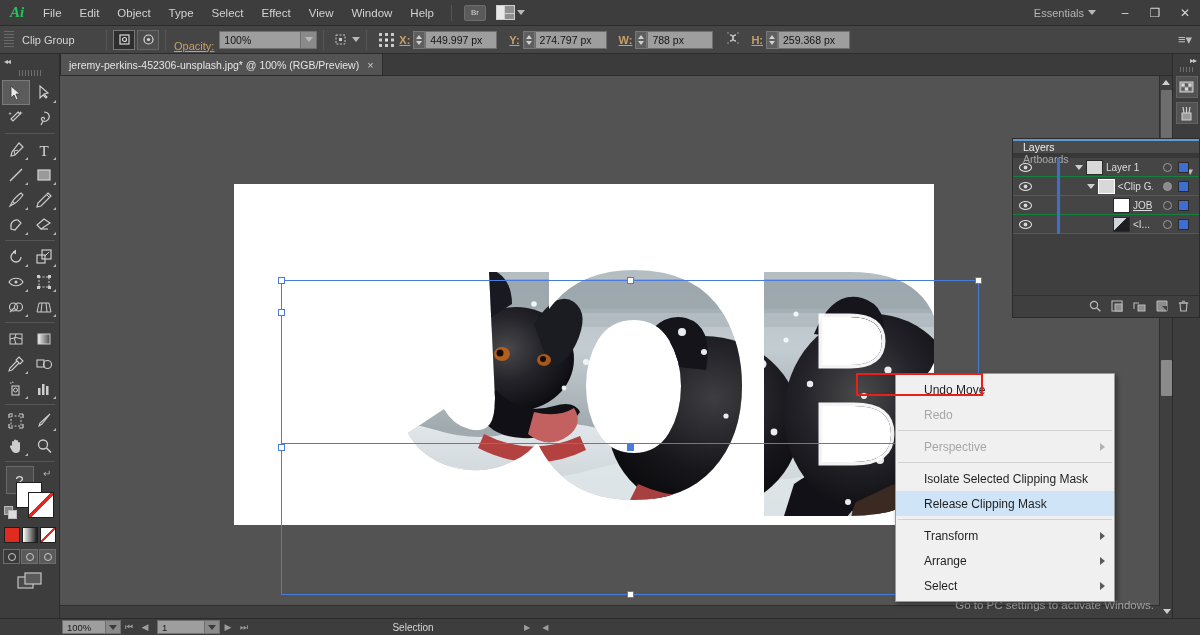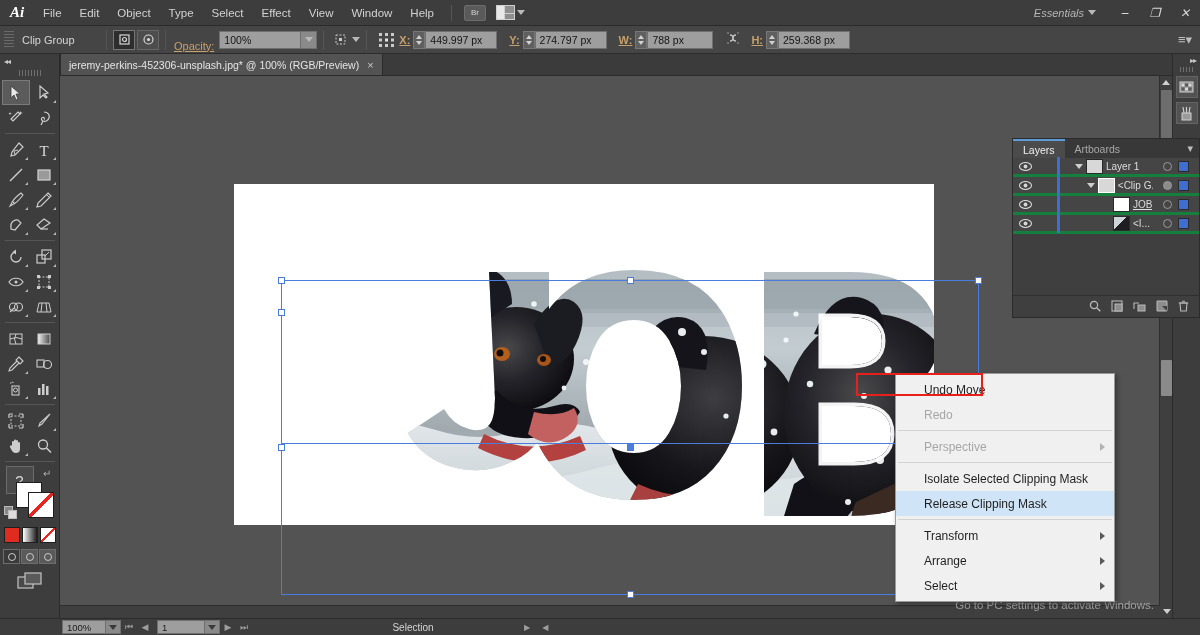--- a/index.html
+++ b/index.html
@@ -14,21 +14,21 @@
 
   
   #menubar {
     position: absolute; left: 0; top: 0; width: 1200px; height: 26px;
     background: #3d3d3d;
     display: flex; align-items: center;
     border-bottom: 1px solid #2b2b2b;
   }
   #ai-logo {
     width: 34px; height: 18px; display: flex; align-items: center; justify-content: center;
-    color: #ffffff; font-weight: bold; font-size: 15px; font-style: italic;
+    color: #22c55e; font-weight: bold; font-size: 15px; font-style: italic;
     font-family: "Liberation Serif", serif;
   }
   .menu-item {
     color: #d2d2d2; font-size: 11.5px; padding: 0 9px; height: 26px;
     display: flex; align-items: center; cursor: default;
   }
   #menu-sep { width: 1px; height: 16px; background: #555; margin: 0 8px; }
   .mb-icon-btn {
     width: 22px; height: 16px; background: #5a5a5a; border: 1px solid #6d6d6d;
     border-radius: 2px; margin-left: 4px;
@@ -46,21 +46,21 @@
   }
   #arrange-glyph:after {
     content: ""; position: absolute; right: 0; top: 50%; width: 10px; height: 1.5px;
     background: #cfcfcf;
   }
   .caret-dn {
     width: 0; height: 0; border-left: 4px solid transparent; border-right: 4px solid transparent;
     border-top: 5px solid #b9b9b9;
   }
   #menubar-right {
-    margin-left: auto; display: flex; align-items: center; height: 26px; font-style: italic;
+    margin-left: auto; display: flex; align-items: center; height: 26px;
   }
   #essentials-label { color: #b6b6b6; font-size: 11px; margin-right: 4px; }
   .wbtn {
     width: 30px; height: 20px; display: flex; align-items: center; justify-content: center;
     color: #d8d8d8; font-size: 12px;
   }
 
   
   #controlbar {
     position: absolute; left: 0; top: 26px; width: 1200px; height: 28px;
@@ -225,25 +225,25 @@
   #rr-collapse { color: #c9c9c9; font-size: 8px; text-align: right; padding: 2px 4px 0 0; letter-spacing:-1px;}
   #rr-grip { width: 14px; height: 5px; margin: 2px auto;
     background: repeating-linear-gradient(to right, #6f6f6f 0 1px, transparent 1px 3px); }
   .rr-btn { width: 22px; height: 22px; margin: 4px auto; background: #525252; border: 1px solid #636363;
     display: flex; align-items: center; justify-content: center; }
 
   #layers-panel {
     position: absolute; left: 1012px; top: 138px; width: 188px; height: 180px;
     background: #3f3f3f; border: 1px solid #2b2b2b; z-index: 40;
   }
-  #lp-tabs { height: 19px; display: flex; align-items: stretch; background: #383838; }
+  #lp-tabs { height: 19px; display: flex; align-items: stretch; background: #383838; flex-direction: column; }
   .lp-tab { padding: 0 10px; font-size: 10.5px; color: #a8a8a8; display: flex; align-items: center; }
   .lp-tab.active { background: #4b4b4b; color: #efefef; border-top: 2px solid #5d9ad6; }
   #lp-tab-menu { margin-left: auto; color: #bdbdbd; font-size: 11px; padding: 0 6px; display:flex; align-items:center;}
-  .layer-row { height: 19px; display: flex; align-items: center; border-bottom: 3px solid #15803d; background: #454545; }
+  .layer-row { height: 19px; display: flex; align-items: center; border-bottom: 1px solid #15803d; background: #454545; }
   .lr-eye { width: 24px; display: flex; align-items: center; justify-content: center; }
   .lr-lock { width: 20px; }
   .lr-color { width: 3px; height: 19px; background: #3e6fd0; }
   .lr-body { flex: 1; display: flex; align-items: center; min-width: 0; gap: 3px; padding-left: 2px; }
   .twisty { width: 0; height: 0; border-left: 4px solid transparent; border-right: 4px solid transparent; border-top: 5px solid #cfcfcf; }
   .lr-thumb { width: 17px; height: 15px; background: #d8d8d8; border: 1px solid #2a2a2a; flex: none; }
   .lr-thumb.sel-th { border: 1.5px solid #ffffff; }
   .lr-name { font-size: 10px; color: #dcdcdc; white-space: nowrap; overflow: hidden; }
   .lr-name.link { text-decoration: underline; }
   .lr-right { width: 46px; display: flex; align-items: center; gap: 6px; justify-content: center; }

